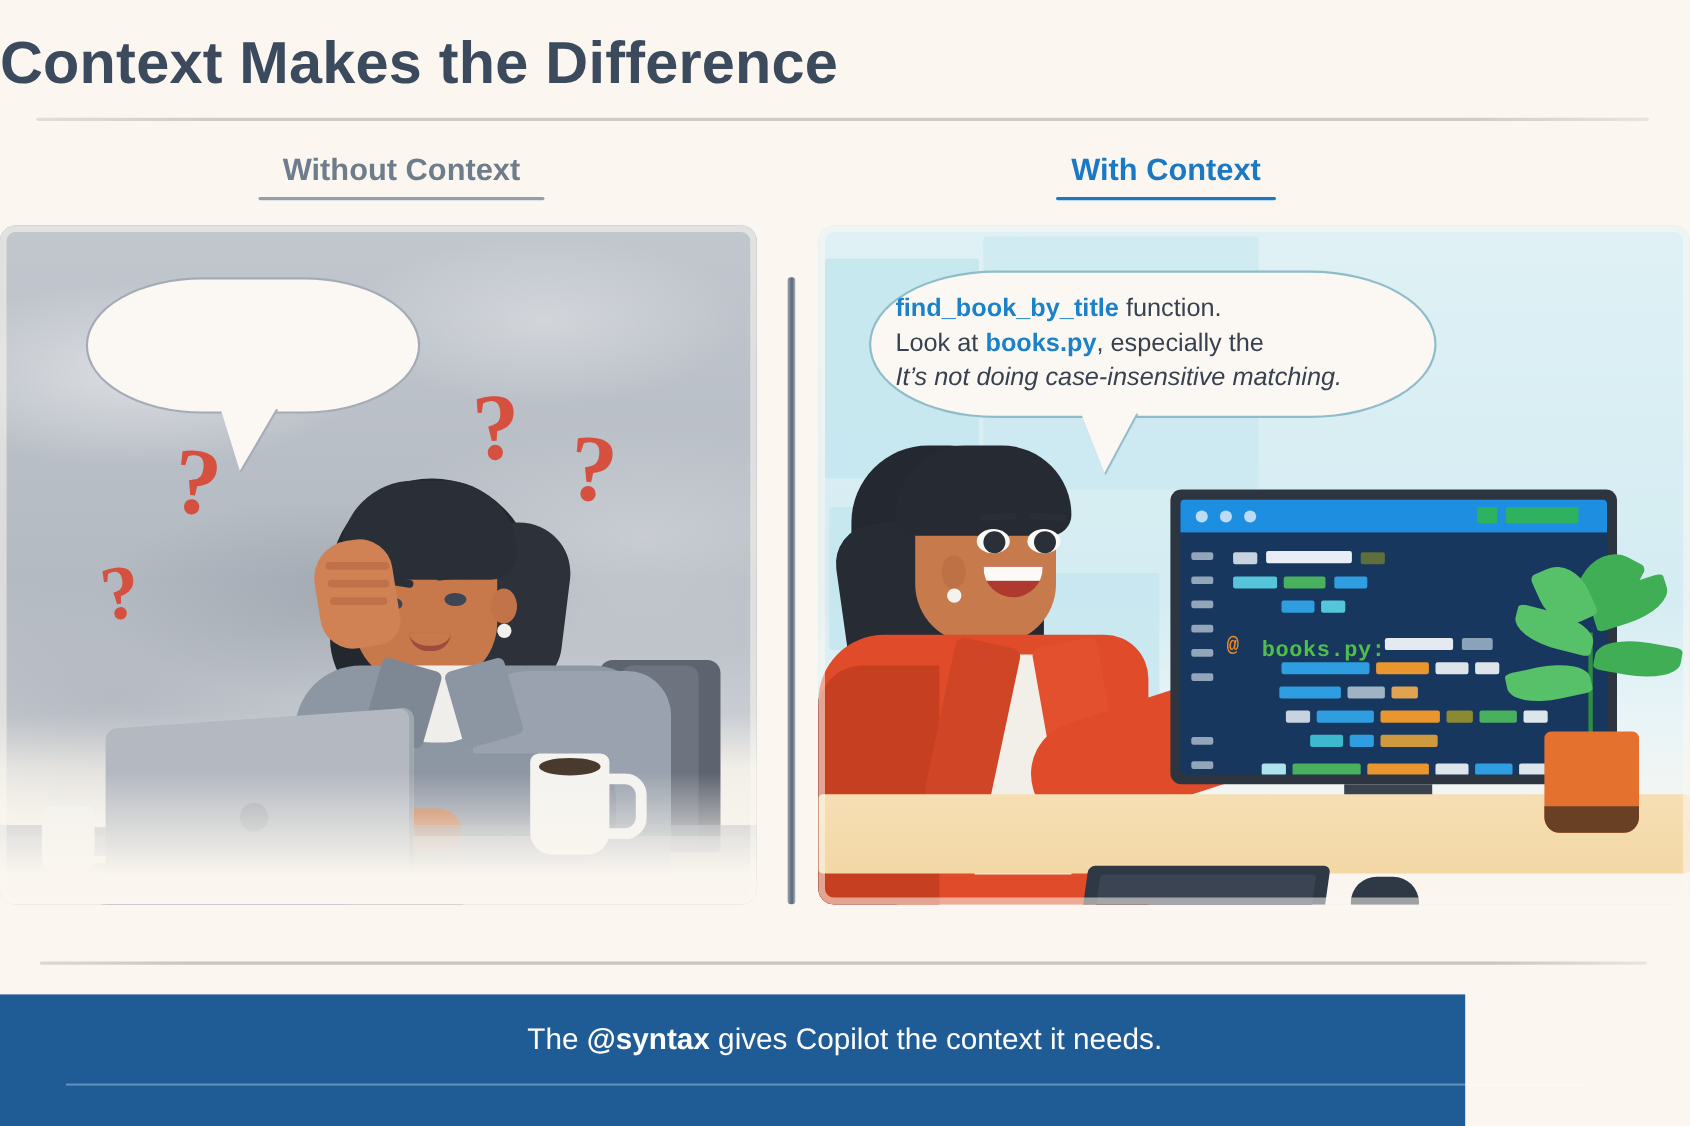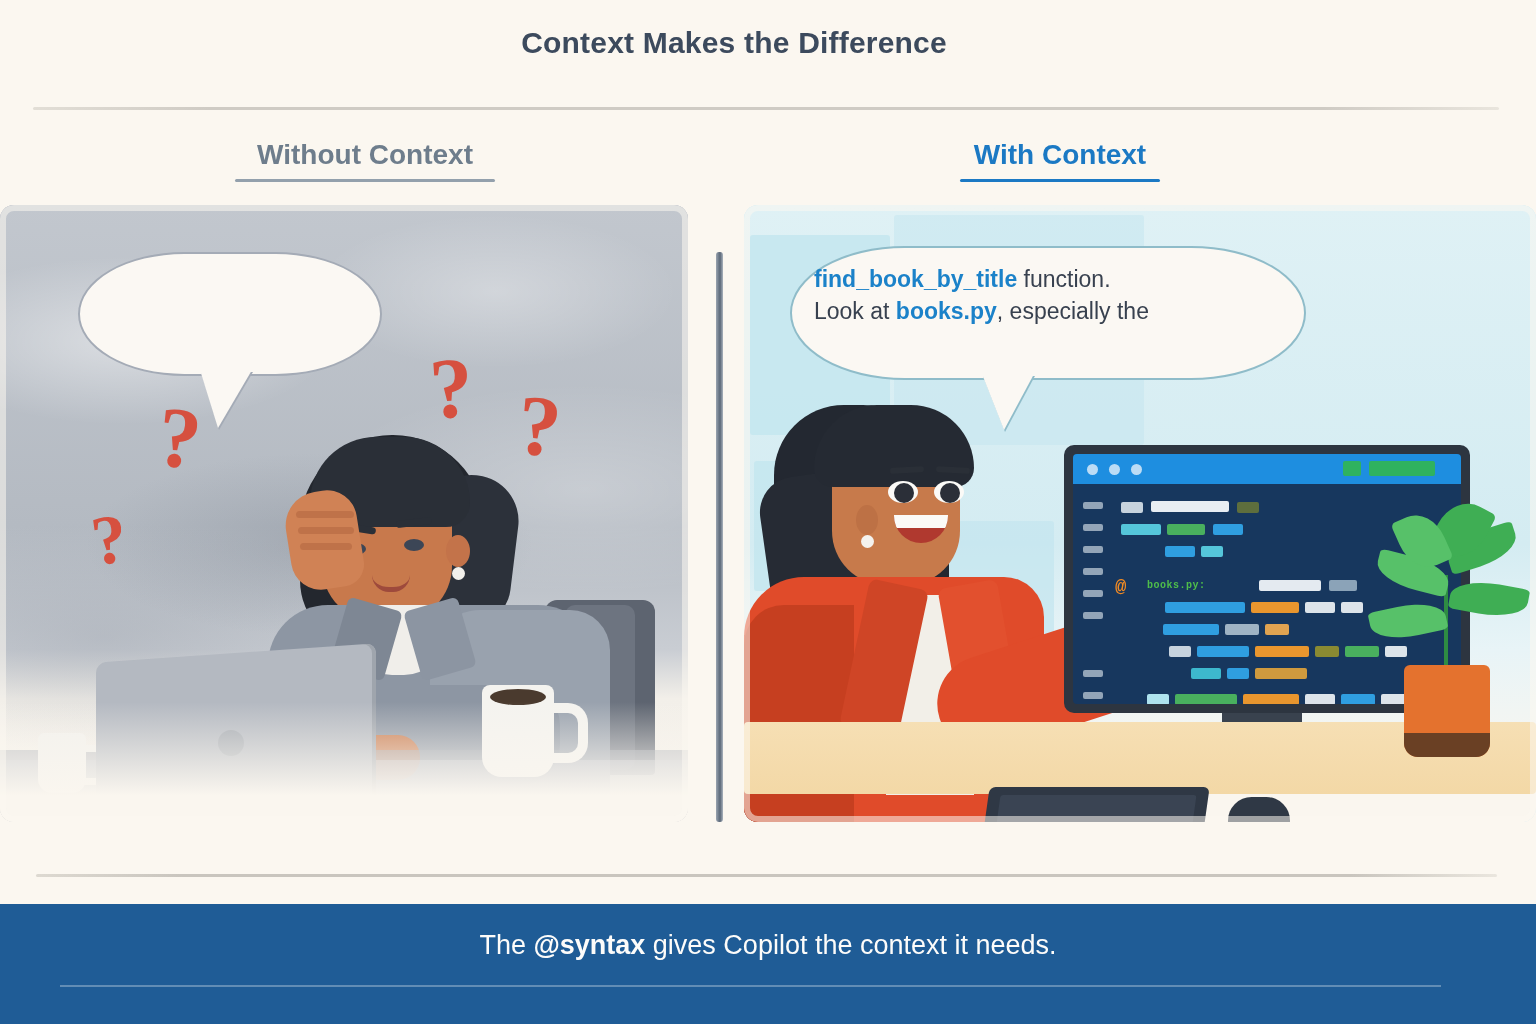--- a/index.html
+++ b/index.html
@@ -7,22 +7,22 @@
     width:1536px;height:1024px;
     background:#fbf6ef;
     font-family:"Liberation Sans", sans-serif;
     overflow:hidden;
     position:relative;
   }
   .page{position:absolute;inset:0;background:#fbf7f0;}
 
   
   .title{
-    position:absolute;left:0;top:26px;width:1468px;text-align:center;
-    font-size:30px;font-weight:bold;color:#3c4a5d;letter-spacing:.2px;
+    position:absolute;left:0;top:26px;width:1468px;text-align:left;
+    font-size:54px;font-weight:bold;color:#3c4a5d;letter-spacing:.2px;
     font-family:"Liberation Sans", sans-serif;
   }
   .header-rule{
     position:absolute;left:33px;top:107px;width:1466px;height:3px;
     background:linear-gradient(to right,#e2ded6,#cfcbc4 12%,#cfcbc4 88%,#e9e5dd);
     border-radius:2px;
   }
 
   
   .col-head{position:absolute;top:140px;text-align:center;}
@@ -202,21 +202,21 @@
     background:#17375e;border-radius:4px;overflow:hidden;}
   .mon-stand{position:absolute;left:478px;top:508px;width:80px;height:62px;background:#39424e;}
   .mon-base{position:absolute;left:424px;top:566px;width:190px;height:20px;
     background:#39424e;border-radius:8px;}
   .titlebar{position:absolute;left:0;top:0;right:0;height:30px;background:#1e8ee0;}
   .dot{position:absolute;top:10px;width:11px;height:11px;background:#bcdcf5;border-radius:50%;}
   .tb-chip{position:absolute;top:7px;height:15px;background:#2fb25f;border-radius:2px;}
   .gutter{position:absolute;left:10px;width:20px;height:7px;background:#93a5b8;border-radius:2px;}
   .tok{position:absolute;height:11px;border-radius:2px;}
   .filetag{position:absolute;color:#4fbe4a;font-family:"Liberation Mono", monospace;
-    font-size:10px;font-weight:bold;letter-spacing:.5px;}
+    font-size:20px;font-weight:bold;letter-spacing:.5px;}
   .atglyph{position:absolute;color:#f08a24;font-family:"Liberation Mono", monospace;
     font-size:19px;font-weight:bold;}
 
   .keyboard{position:absolute;left:242px;top:582px;width:220px;height:52px;
     background:#2f3845;border-radius:6px;transform:skewX(-8deg);}
   .kb-keys{position:absolute;left:12px;top:8px;width:196px;height:36px;
     background:#3a4453;border-radius:3px;}
   .mouse{position:absolute;left:484px;top:592px;width:62px;height:44px;
     background:#2f3845;border-radius:30px 30px 26px 26px;}
 
@@ -224,21 +224,21 @@
     background:#e4722e;border-radius:6px 6px 14px 14px;}
   .pot-band{position:absolute;left:660px;top:528px;width:86px;height:24px;
     background:#6a4024;border-radius:0 0 14px 14px;}
   .leaf{position:absolute;background:#3fae54;border-radius:60% 10% 60% 10%;}
   .leaf2{position:absolute;background:#57c169;border-radius:10% 60% 10% 60%;}
   .stem{position:absolute;width:4px;background:#2e8c43;}
 
   
   .foot-rule{position:absolute;left:36px;top:874px;width:1461px;height:3px;
     background:linear-gradient(to right,#ddd9d1,#c9c5be 10%,#c9c5be 90%,#eae6de);border-radius:2px;}
-  .banner{position:absolute;left:0;top:904px;width:1536px;height:120px;background:#1f5c96;}
+  .banner{position:absolute;left:0;top:904px;width:1332px;height:120px;background:#1f5c96;}
   .banner .txt{position:absolute;left:0;top:26px;width:1536px;text-align:center;
     color:#fdfcfa;font-size:27px;font-weight:normal;}
   .banner .txt b{font-weight:bold;}
   .banner-line{position:absolute;left:60px;top:81px;width:1381px;height:2px;
     background:rgba(255,255,255,.30);}
 </style>
 </head>
 <body>
 
 <div class="page">
@@ -428,20 +428,21 @@
     <div class="pot"></div>
     <div class="pot-band"></div>
 
     <div class="panel-edge"></div>
   </div>
 
   <div class="bubble" id="bubble-right">
     <div class="txt">
       <div><span class="code-blue">find_book_by_title</span><span> function.</span></div>
       <div><span>Look at </span><span class="code-blue">books.py</span><span>, especially the</span></div>
+      <div class="ital">It’s not doing case-insensitive matching.</div>
     </div>
     <div class="tail"></div>
   </div>
 
   <div class="foot-rule"></div>
   <div class="banner">
     <div class="txt"><span>The </span><b>@syntax</b><span> gives Copilot the context it needs.</span></div>
     <div class="banner-line"></div>
   </div>
 

